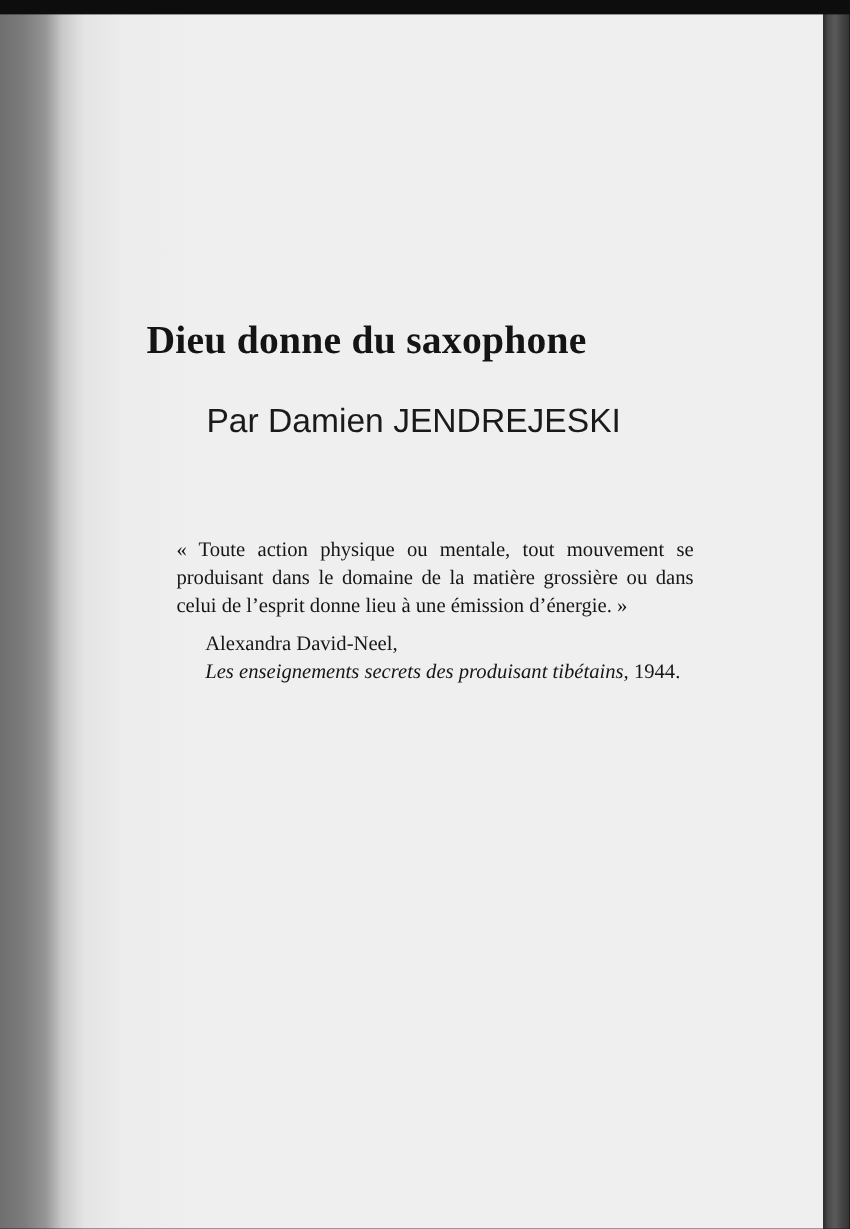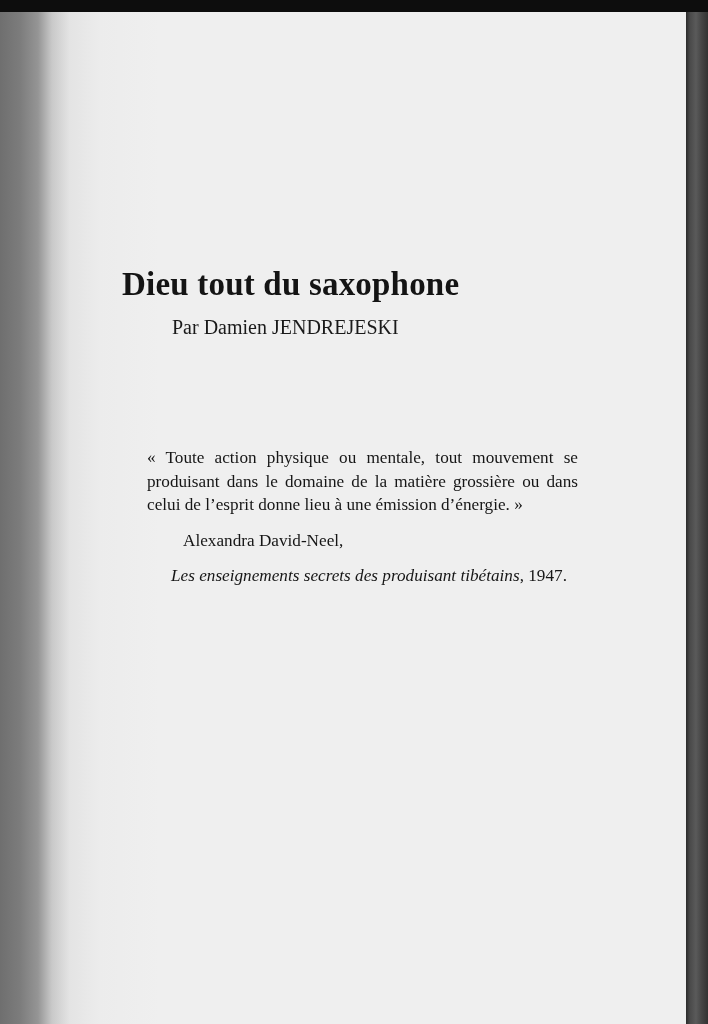--- a/index.html
+++ b/index.html
@@ -70,43 +70,43 @@
       font-family: "Liberation Serif", serif;
       font-weight: bold;
       font-size: 33px;
       letter-spacing: 0.2px;
       color: #141414;
       white-space: nowrap;
     }
     .byline {
       position: absolute;
       left: 172px;
-      top: 304px;
-      font-family: Liberation Serif, serif;
-      font-size: 20px;
+      top: 323px;
+      font-family: Liberation Sans, sans-serif;
+      font-size: 28px;
       color: #1a1a1a;
       white-space: nowrap;
     }
     .epigraph {
       position: absolute;
       left: 139px;
       top: 426px;
       width: 447px;
       font-family: "Liberation Serif", serif;
       font-size: 17.2px;
       line-height: 23.5px;
       color: #161616;
     }
     .epigraph .quote {
       margin: 8px;
       text-align: justify;
       text-align-last: left;
     }
     .epigraph .author {
-      margin: 12px;
+      margin: 0;
       padding-left: 32px;
     }
     .epigraph .source {
       margin: 0;
       padding-left: 32px;
     }
     .epigraph .source em { font-style: italic; }
   </style>
 </head>
 <body>
@@ -114,24 +114,24 @@
 <div class="scan">
   <div class="top-strip"></div>
 
   <div class="page">
     <div class="show-through" aria-hidden="true">
       <p class="first">&nbsp;&nbsp;&nbsp;&nbsp;&nbsp;&nbsp;&nbsp;&nbsp;&nbsp;&nbsp;&nbsp;&nbsp;&nbsp;&nbsp;&nbsp;&nbsp;&nbsp;&nbsp;&nbsp;&nbsp;&nbsp;&nbsp;&nbsp;&nbsp;&nbsp;&nbsp;&nbsp;&nbsp;&nbsp;</p>
       <p>&nbsp;</p>
       <p>&nbsp;</p>
     </div>
 
-    <h1 class="title">Dieu tout du saxophone</h1>
+    <h1 class="title">Dieu donne du saxophone</h1>
     <div class="byline">Par Damien JENDREJESKI</div>
 
     <div class="epigraph">
       <p class="quote">« Toute action physique ou mentale, tout mouvement se produisant dans le domaine de la matière grossière ou dans celui de l’esprit donne lieu à une émission d’énergie. »</p>
       <p class="author">Alexandra David-Neel,</p>
-      <p class="source"><em>Les enseignements secrets des produisant tibétains</em><span>, 1947.</span></p>
+      <p class="source"><em>Les enseignements secrets des produisant tibétains</em><span>, 1944.</span></p>
     </div>
   </div>
 
   <div class="right-edge"></div>
 </div>
 
 </body></html>

